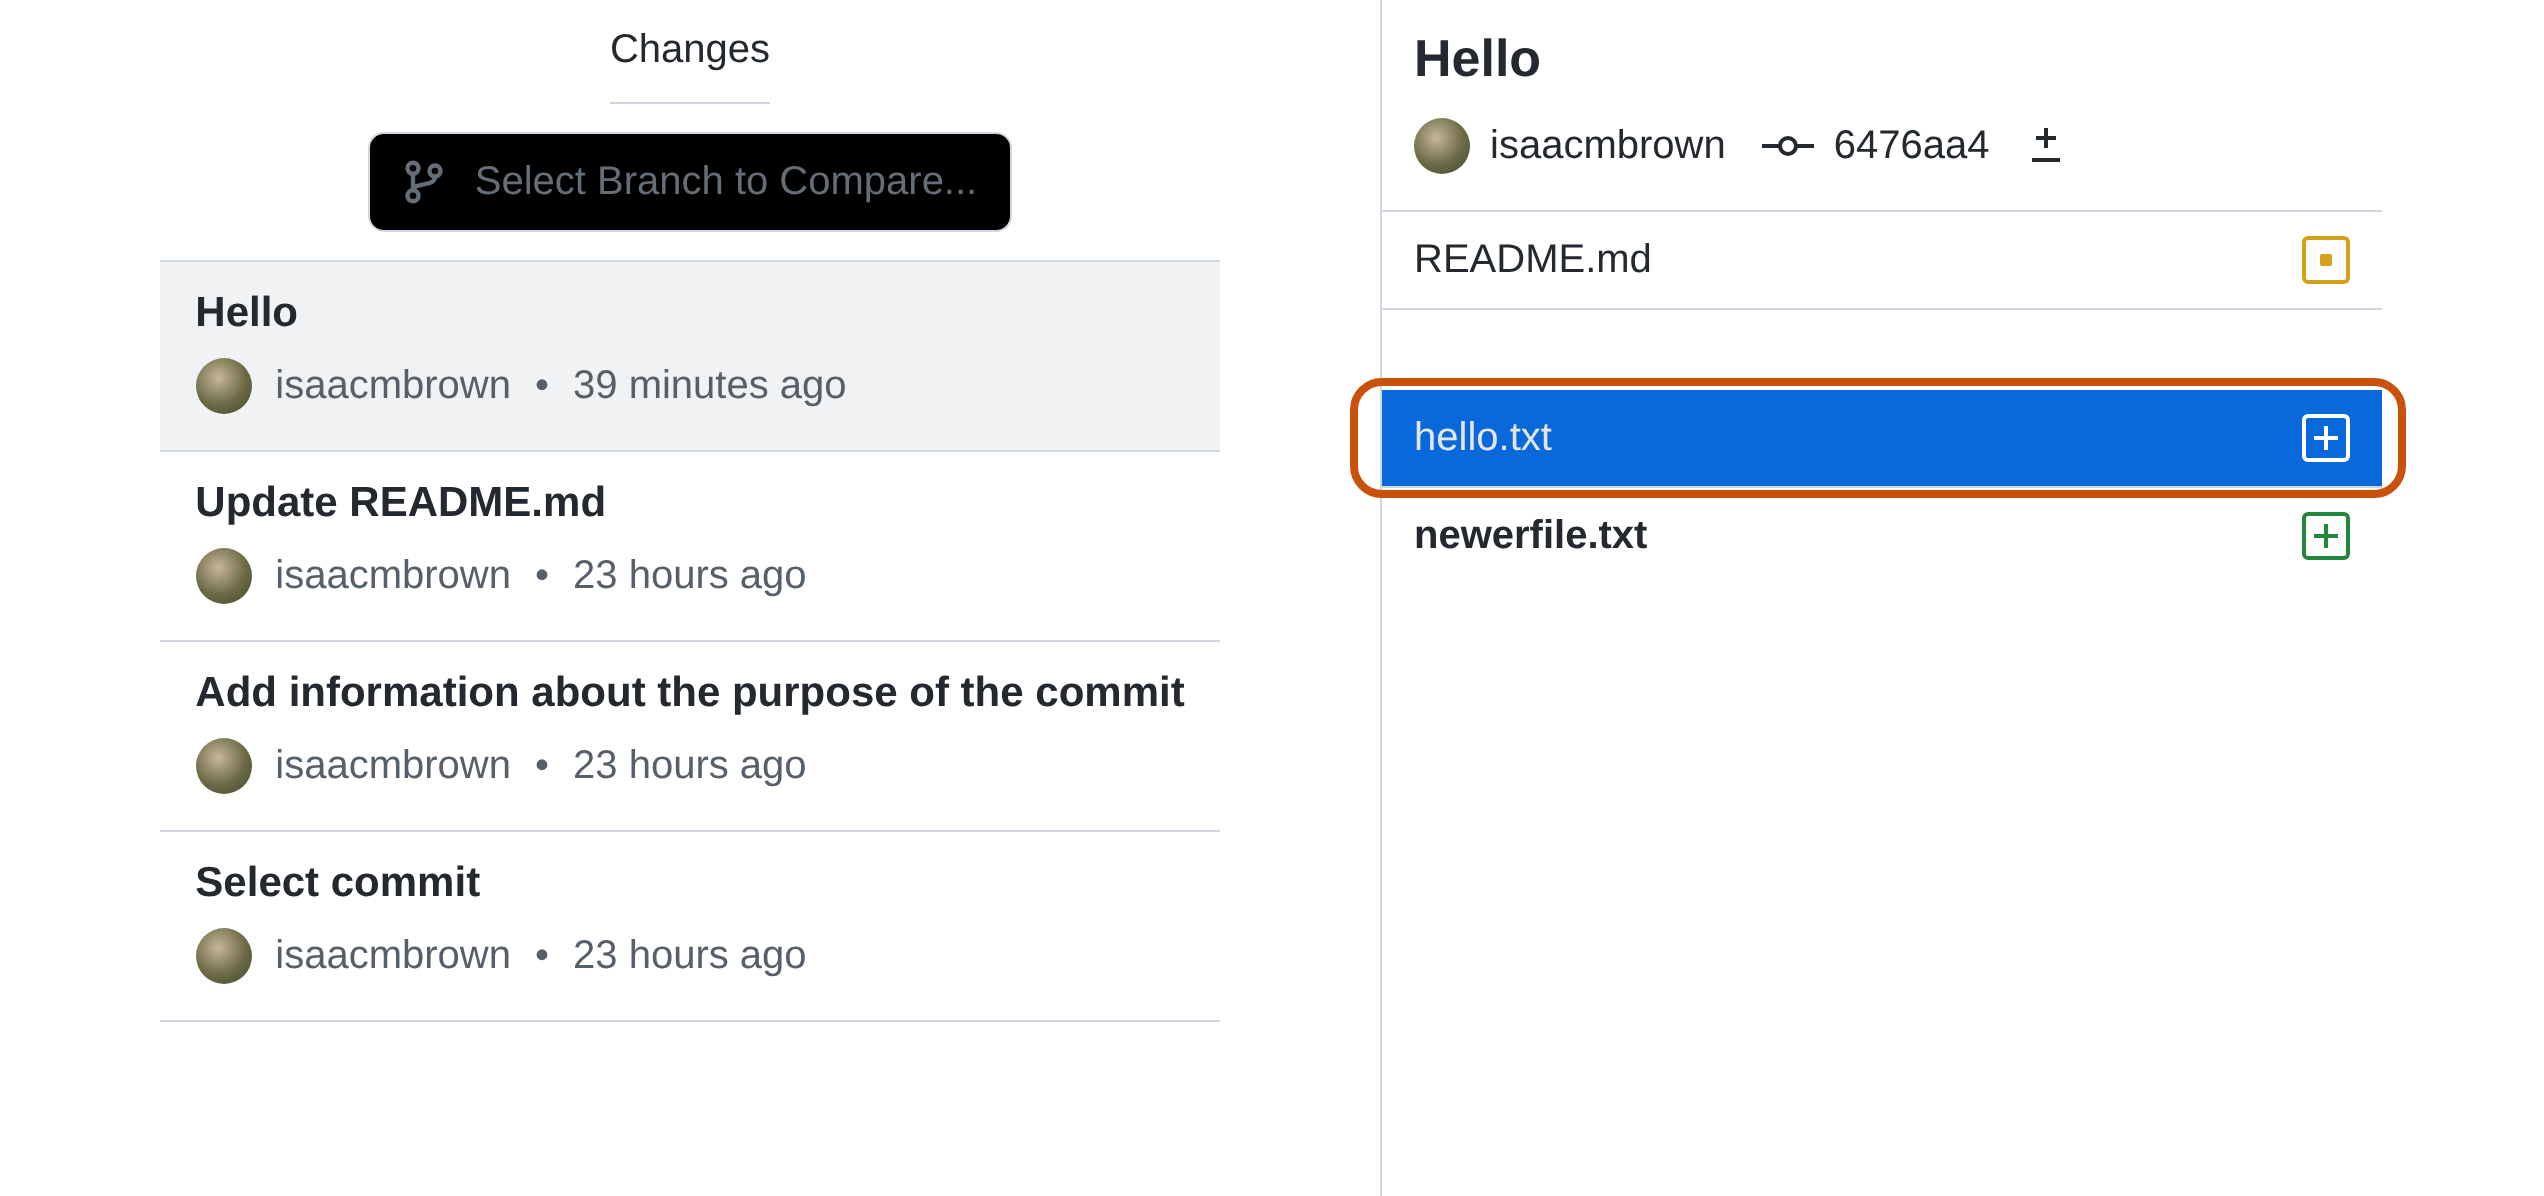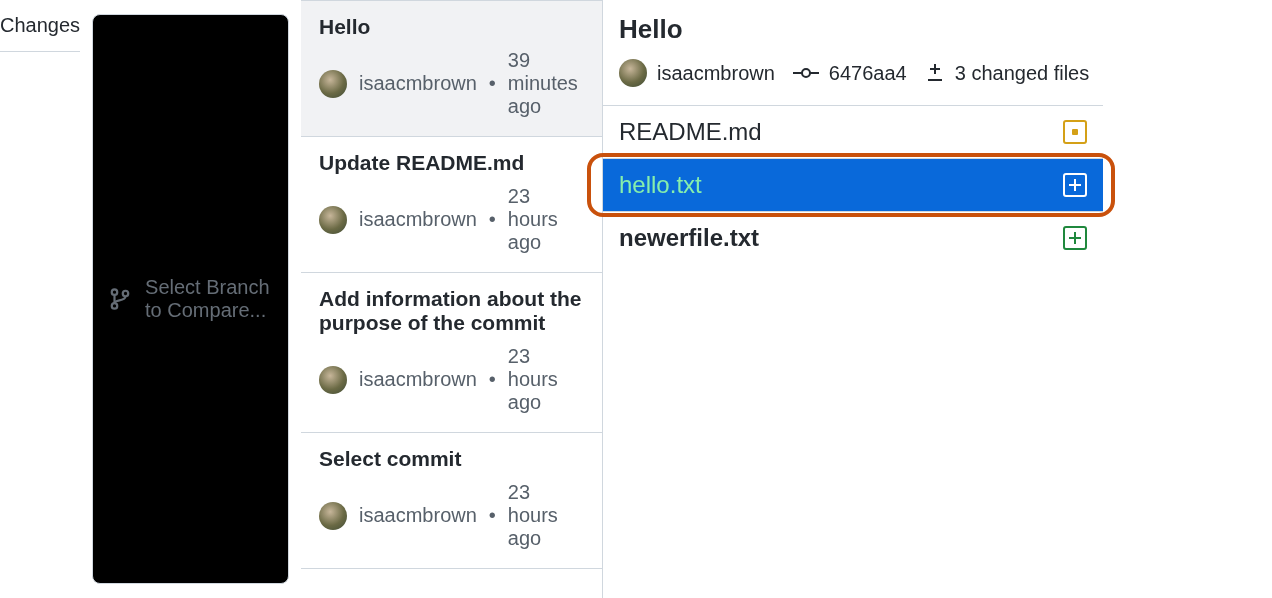--- a/index.html
+++ b/index.html
@@ -9,24 +9,25 @@
     color: #24292f;
     background: #fff;
     width: 1272px;
     height: 598px;
   }
   .app {
     display: flex;
     height: 100%;
   }
   .left-panel {
-    width: 603px;
+    width: 691px;
     border-right: 1px solid #d0d7de;
     display: flex;
-    flex-direction: row;
+    flex-direction: column;
+    align-items: center;
   }
   .tabs {
     display: flex;
     height: 52px;
   }
   .tab {
     flex: 1;
     display: flex;
     align-items: center;
     justify-content: center;
@@ -114,29 +115,30 @@
   }
   .file-list {
     border-top: 1px solid #d0d7de;
     width: 500px;
   }
   .file-row {
     display: flex;
     align-items: center;
     justify-content: space-between;
     padding: 12px 16px;
-    font-size: 24px;
+    font-size: 20px;
     border-bottom: 1px solid #d0d7de;
     cursor: pointer;
     position: relative;
   }
   .file-row:last-child { border-bottom: none; font-weight: bold; }
   .file-row.selected {
     background: #0969da;
-    color: #86efac;
+    color: #e5e5e5;
+    margin-top: 40px;
   }
   .status-badge {
     width: 24px;
     height: 24px;
     border: 2px solid;
     border-radius: 3px;
     display: flex;
     align-items: center;
     justify-content: center;
     font-weight: 700;
@@ -260,21 +262,20 @@
           <span>6476aa4</span>
         </div>
         <div class="group" style="margin-left:8px;">
           <span class="diff-icon">
             <svg width="20" height="20" viewBox="0 0 20 20" fill="none" stroke="#24292f" stroke-width="2">
               <line x1="10" y1="1" x2="10" y2="11"></line>
               <line x1="5" y1="6" x2="15" y2="6"></line>
               <line x1="3" y1="17" x2="17" y2="17"></line>
             </svg>
           </span>
-          <span>3 changed files</span>
         </div>
       </div>
     </div>
 
     <div class="file-list">
       <div class="file-row">
         <span>README.md</span>
         <span class="status-badge status-modified"></span>
       </div>
 

